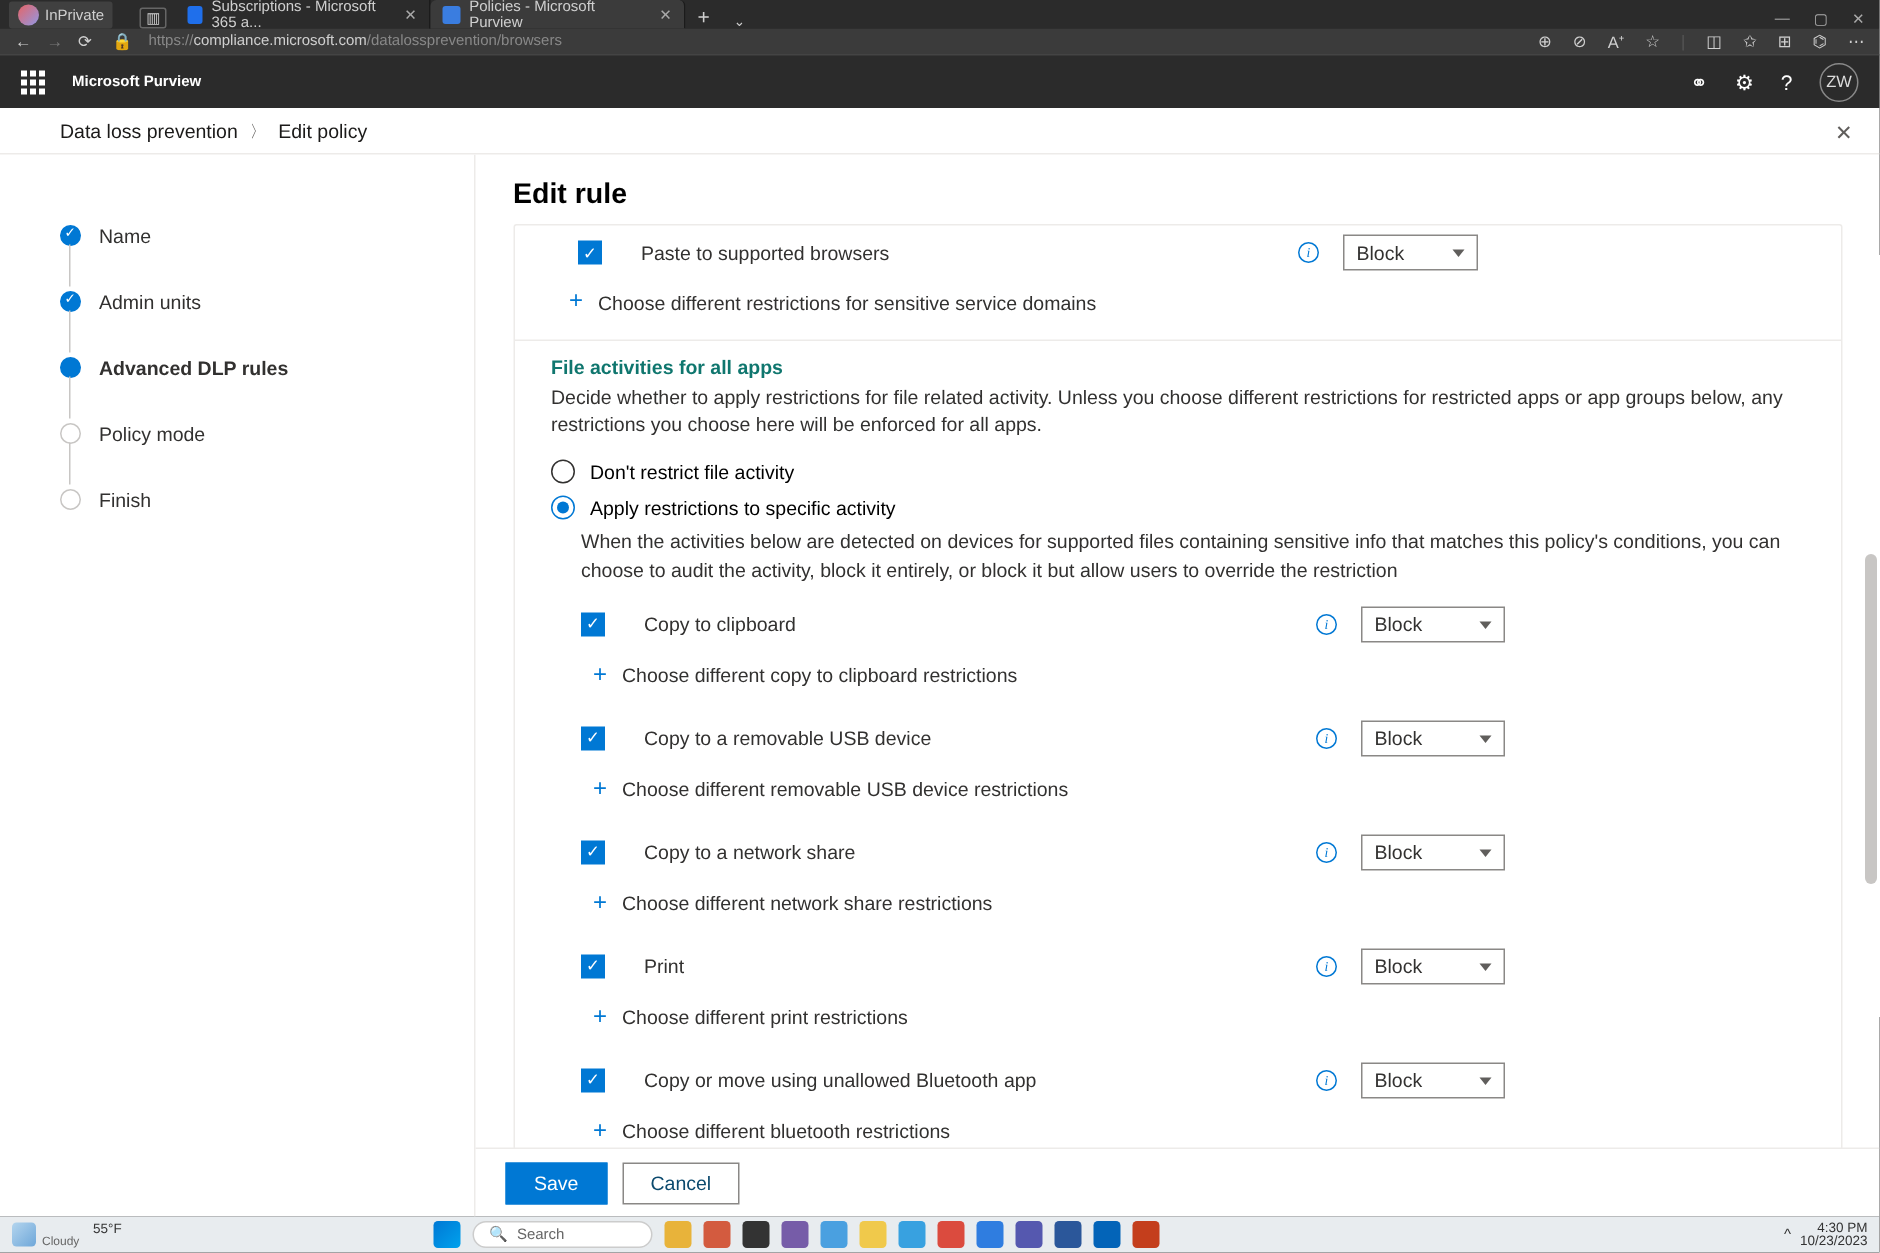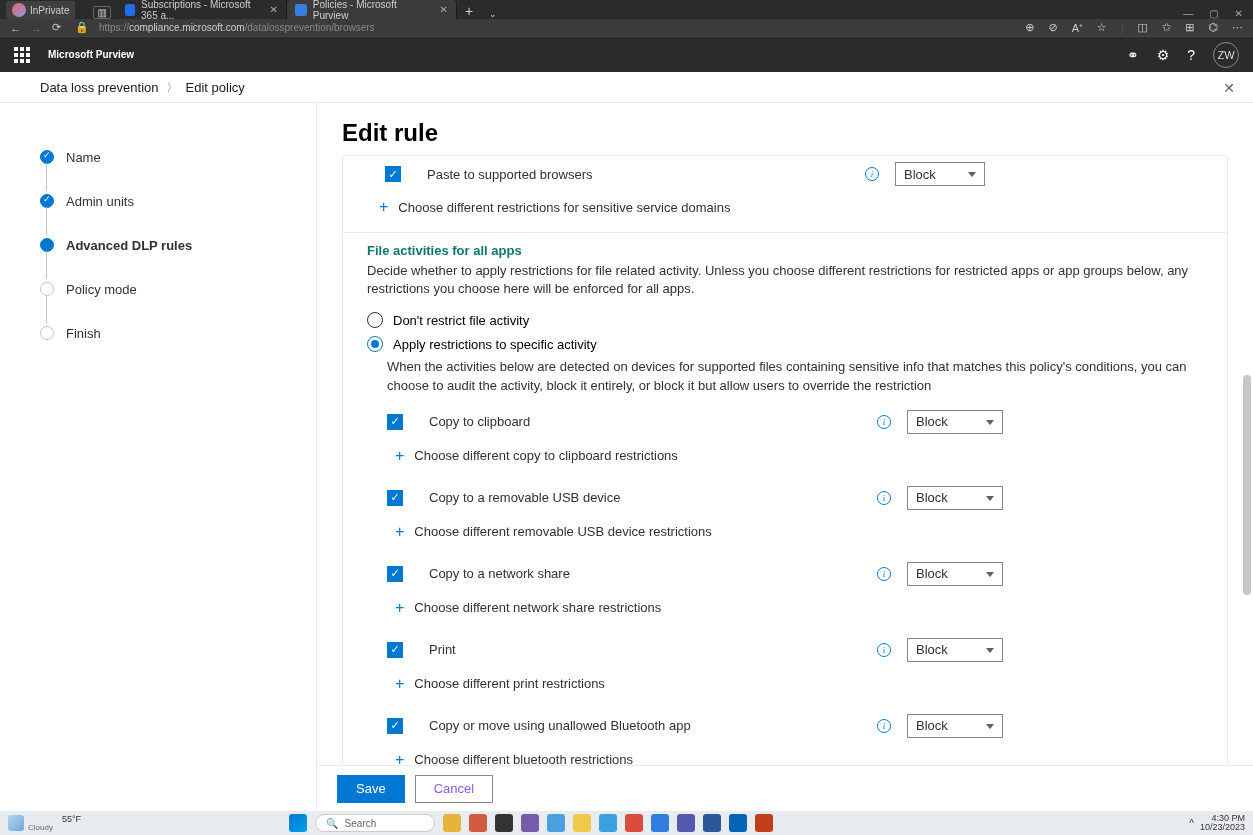--- a/index.html
+++ b/index.html
@@ -49,21 +49,21 @@
   .step:last-child::after{display:none;}
   .dot{width:14px;height:14px;border-radius:50%;border:1px solid #c8c6c4;background:#fff;flex-shrink:0;position:relative;}
   .dot.done{background:#0078d4;border-color:#0078d4;}
   .dot.done::after{content:"✓";color:#fff;font-size:9px;position:absolute;left:2px;top:-1px;}
   .dot.current{background:#0078d4;border-color:#0078d4;}
   .step-label{font-size:13px;color:#323130;}
   .step.current .step-label{font-weight:600;}
 
   
   .panel-wrap{flex:1;display:flex;flex-direction:column;border-left:1px solid #edebe9;}
-  .panel-title{font-size:24px;font-weight:600;padding:16px 0 8px 25px;}
+  .panel-title{font-size:19px;font-weight:600;padding:16px 0 8px 25px;}
   .panel-body{flex:1;overflow-y:auto;padding:0 25px 0 25px;position:relative;}
   .card{border:1px solid #edebe9;border-radius:2px;padding-bottom:20px;margin-bottom:10px;}
 
   .row{display:flex;align-items:center;padding:6px 20px;}
   .chk{width:16px;height:16px;background:#0078d4;display:flex;align-items:center;justify-content:center;color:#fff;font-size:11px;flex-shrink:0;}
   .chk::after{content:"✓";}
   .row-label{margin-left:12px;font-size:13px;color:#323130;}
   .info-ico{width:14px;height:14px;border:1px solid #0078d4;border-radius:50%;display:inline-flex;align-items:center;justify-content:center;color:#0078d4;font-size:9px;font-style:italic;font-family:serif;flex-shrink:0;}
   .info-ico::after{content:"i";}
   .dd{width:96px;height:24px;border:1px solid #8a8886;display:flex;align-items:center;padding:0 8px;font-size:13px;color:#323130;background:#fff;position:relative;}
@@ -86,21 +86,21 @@
 
   
   .act-row{display:flex;align-items:flex-end;padding:7px 20px 7px 44px;}
   .act-row .dd{height:24px;}
   .act-link{display:flex;align-items:center;padding:6px 20px 14px 52px;gap:10px;color:#323130;font-size:13px;}
 
   
   .footer{height:46px;border-top:1px solid #edebe9;display:flex;align-items:center;padding-left:20px;gap:10px;}
   .btn{height:28px;padding:0 18px;font-size:13px;border:1px solid #8a8886;background:#fff;display:flex;align-items:center;cursor:pointer;}
   .btn.primary{background:#0078d4;border-color:#0078d4;color:#fff;}
-  .btn.secondary{background:#fff;color:#8b5cf6;}
+  .btn.secondary{background:#fff;color:#0c4a6e;}
 
   
   .sb-track{position:absolute;right:0;top:0;width:14px;height:100%;}
   .sb-thumb{position:absolute;right:2px;top:220px;width:8px;height:220px;background:#c8c6c4;border-radius:4px;}
 
   
   .taskbar{height:24px;background:#e8ecef;display:flex;align-items:center;padding:0 8px;font-size:10px;color:#333;}
   .weather{display:flex;align-items:center;gap:4px;}
   .weather-ico{width:16px;height:16px;border-radius:3px;background:linear-gradient(135deg,#b4d5ee,#6ea7d9);}
   .tb-center{margin:0 auto;display:flex;align-items:center;gap:8px;}

